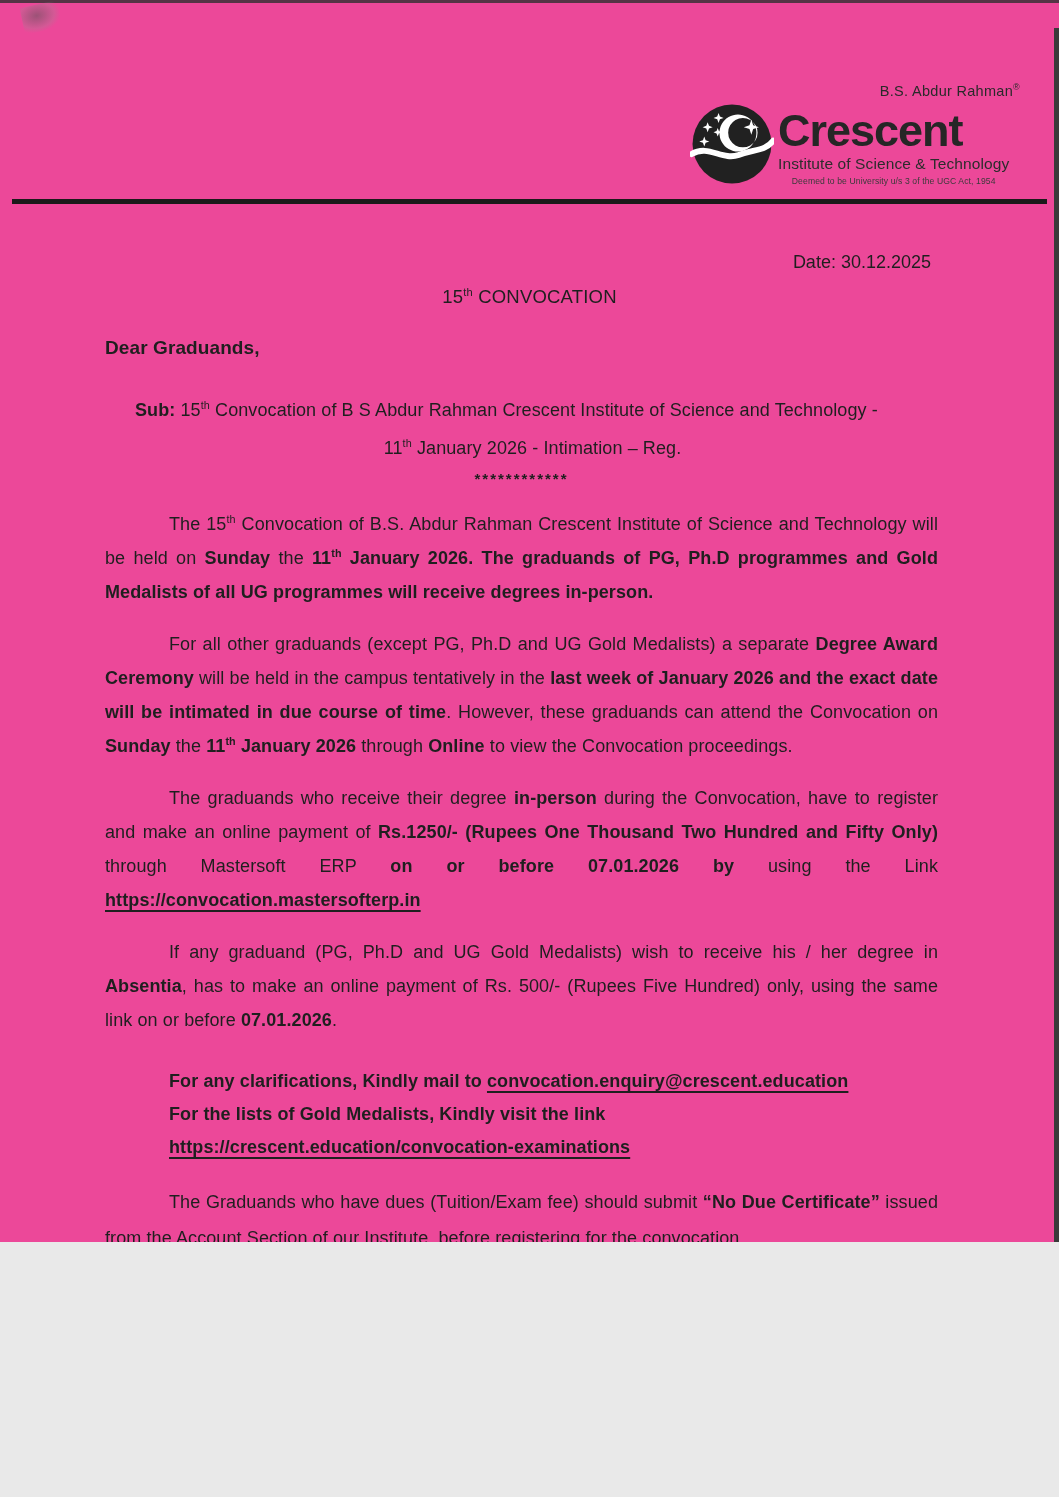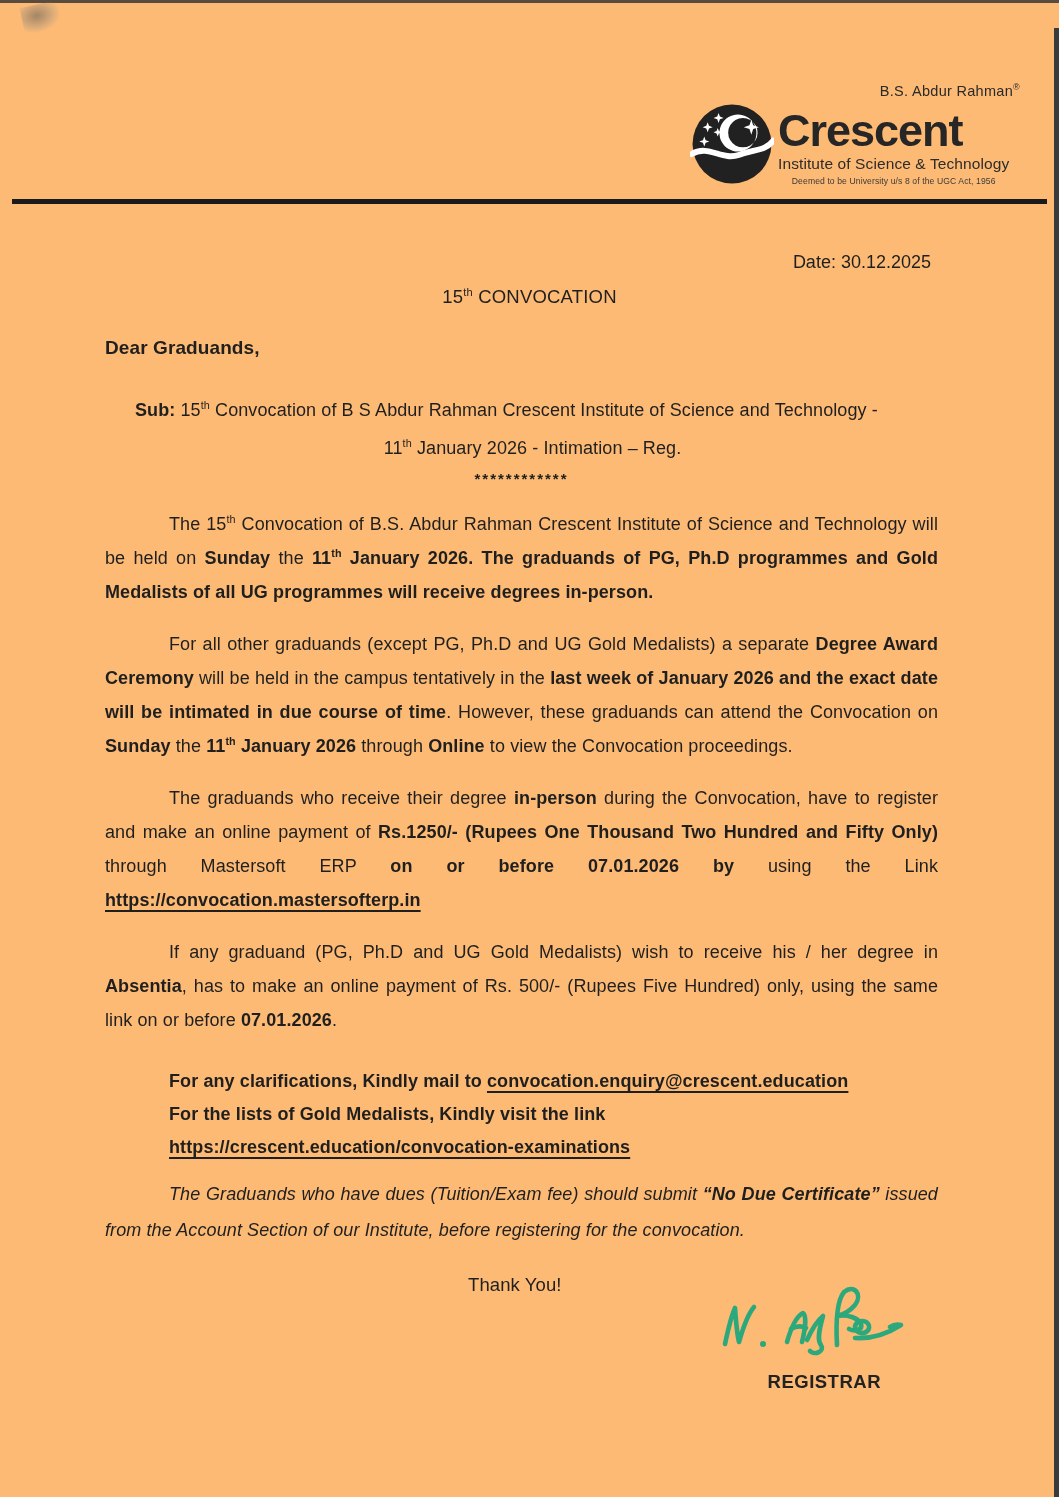--- a/index.html
+++ b/index.html
@@ -1,19 +1,19 @@
 <!DOCTYPE html>
 <html><head>
 <meta charset="utf-8">
 <style>
   html,body{margin:0;padding:0;background:#e9e9e9;}
   .page{
     position:relative;
-    width:1059px;height:1497px;
-    background:#fdba74;
+    width:1059px;height:1242px;
+    background:#ec4899;
     font-family:"Liberation Sans", sans-serif;
     color:#1f1f1f;
     overflow:hidden;
     margin:0 auto;
   }
   
   .edge-top{position:absolute;top:0;left:0;width:100%;height:3px;background:#2f2f2f;opacity:.8;}
   .edge-right{position:absolute;top:28px;right:0;width:5px;bottom:0;background:#3a3a3a;}
   .smudge{position:absolute;top:4px;left:22px;width:38px;height:27px;
     background:radial-gradient(ellipse at 40% 40%, rgba(90,90,90,.55), rgba(140,140,140,.25) 55%, transparent 75%);
@@ -35,21 +35,21 @@
   .content{position:absolute;left:105px;top:337px;width:833px;font-size:18px;letter-spacing:.1px;}
   .salutation{font-weight:700;font-size:19px;}
   .subject{margin-top:32px;line-height:38px;margin-left:22px;}
   .subject-line1{padding-left:8px;}
   .subject-line2{text-align:center;}
   .stars{text-align:center;font-weight:700;font-size:15px;letter-spacing:2px;margin-top:2px;line-height:20px;}
   .para{margin:18px 0 0 0;text-align:justify;text-indent:64px;line-height:34px;}
   .notes{margin:28px 0 0 64px;line-height:33px;font-weight:700;}
   .notes .note-line{margin:0;}
   .note-gap{margin-top:6px;}
-  .final{margin-top:12px;text-align:justify;text-indent:64px;line-height:36px;font-style:italic;}
+  .final{margin-top:20px;text-align:justify;text-indent:64px;line-height:36px;}
   .closing{margin:26px 0 0 363px;font-size:18.5px;}
   
   .b{font-weight:700;}
   .u{text-decoration:underline;text-decoration-thickness:2px;text-underline-offset:4px;}
   .sup{vertical-align:super;font-size:60%;line-height:0;}
   
   .signature{position:absolute;top:1282px;right:148px;width:200px;height:75px;}
   .signature svg{display:block;width:100%;height:100%;}
   .signatory-title{position:absolute;top:1371px;right:178px;font-weight:700;font-size:18.5px;letter-spacing:.5px;color:#222;}
 </style>
@@ -73,21 +73,21 @@
           <path fill="#ffffff" d="M34,13 L35.6,17.4 L40,19 L35.6,20.6 L34,25 L32.4,20.6 L28,19 L32.4,17.4 Z"></path>
           <path fill="#ffffff" d="M21,24 L22.6,28.4 L27,30 L22.6,31.6 L21,36 L19.4,31.6 L15,30 L19.4,28.4 Z"></path>
           <path fill="#ffffff" d="M33,31 L34.4,34.6 L38,36 L34.4,37.4 L33,41 L31.6,37.4 L28,36 L31.6,34.6 Z"></path>
           <path fill="#ffffff" d="M17,41 L18.6,45.4 L23,47 L18.6,48.6 L17,53 L15.4,48.6 L11,47 L15.4,45.4 Z"></path>
           <path d="M2,62 C22,50 38,70 58,63 C78,56 90,58 99,46" stroke="#ffffff" stroke-width="7" fill="none" stroke-linecap="round"></path>
         </svg>
       </div>
       <div class="brand-col">
         <div class="brand-name">Crescent</div>
         <div class="brand-subtitle">Institute of Science &amp; Technology</div>
-        <div class="brand-tagline">Deemed to be University u/s 8 of the UGC Act, 1956</div>
+        <div class="brand-tagline">Deemed to be University u/s 3 of the UGC Act, 1954</div>
       </div>
     </div>
   </div>
 
   <div class="header-rule"></div>
 
   <div class="date">Date: 30.12.2025</div>
 
   <div class="title"><span>15</span><span class="sup">th</span><span> CONVOCATION</span></div>
 

